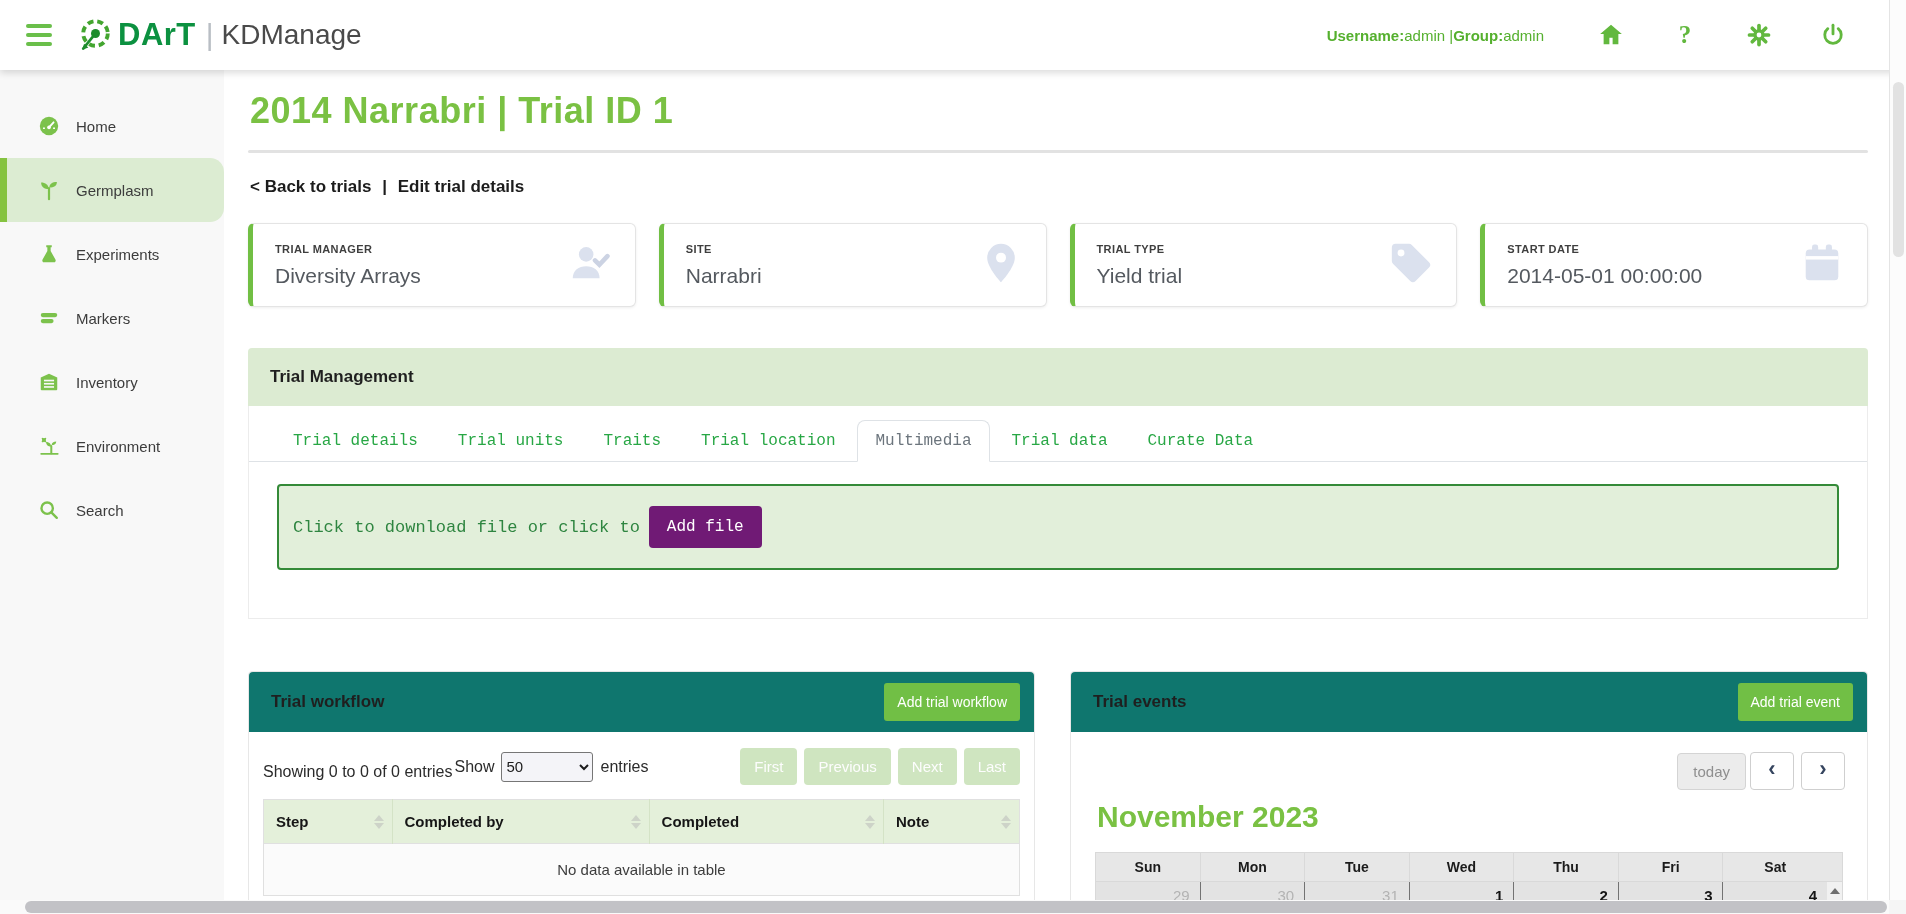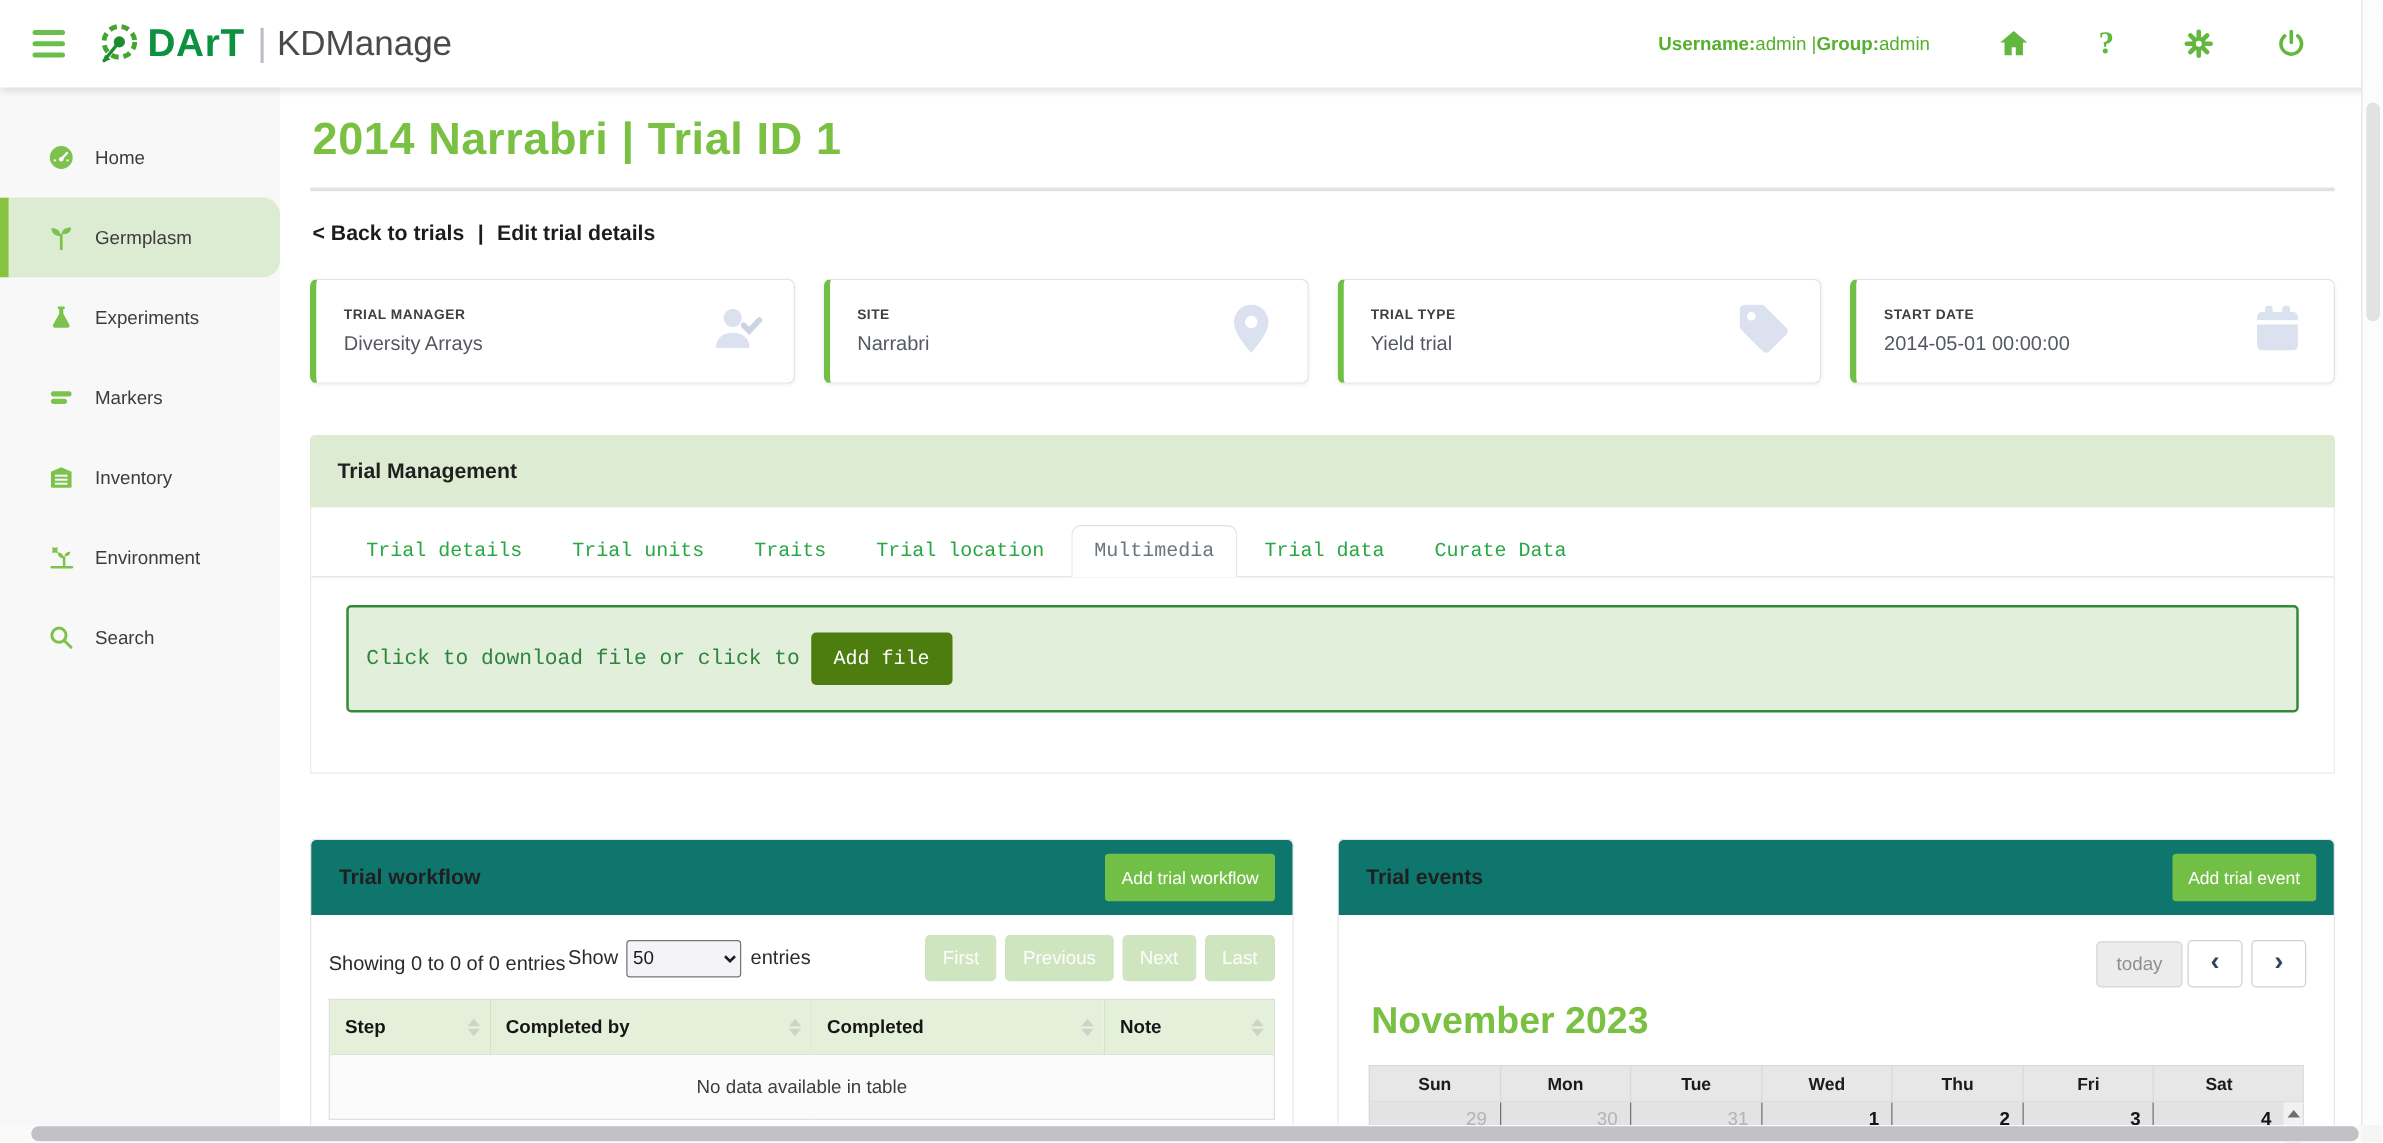--- a/index.html
+++ b/index.html
@@ -39,37 +39,37 @@
   .breadcrumb { margin:24px 0 0 2px; font-size:17px; font-weight:600; color:#1c1c1c; }
   .breadcrumb .crumb-link { cursor:pointer; }
   .breadcrumb .crumb-sep { margin:0 6px; }
 
   
   .cards-row { display:flex; gap:23px; margin-top:26px; }
   .summary-card { flex:1; background:#fff; border:1px solid #e4e4e4; border-left:5px solid #71bf44;
                   border-radius:6px; box-shadow:0 1px 3px rgba(0,0,0,.07); padding:14px 22px;
                   display:flex; justify-content:space-between; align-items:center; height:84px; }
   .card-label { font-size:11px; color:#3f3f3f; font-weight:600; letter-spacing:.4px; }
-  .card-value { font-size:16px; color:#54595f; margin-top:9px; }
+  .card-value { font-size:21px; color:#54595f; margin-top:9px; }
   .card-icon svg { width:46px; height:46px; fill:#dbe1ee; }
 
   
   .section { margin-top:41px; }
   .section-header { background:#dcebd2; border-radius:4px 4px 0 0; padding:0 22px; height:58px;
                     display:flex; align-items:center; justify-content:space-between; }
   .section-title { font-weight:bold; font-size:17px; color:#1f1f1f; }
   .tabs-wrap { border:1px solid #ececec; border-top:none;font-family:Liberation Mono, monospace; }
   .nav-tabs { display:flex; gap:4px; padding:14px 0 0 26px; border-bottom:1px solid #dee2e6; }
   .tab { padding:11px 17px; color:#28a745; font-size:16px; border:1px solid transparent;
          border-radius:8px 8px 0 0; margin-bottom:-1px; cursor:pointer; white-space:nowrap; }
   .tab.active { color:#6c757d; background:#fff; border-color:#dee2e6 #dee2e6 #fff; }
   .tab-pane { padding:22px 28px 48px; }
   .dropzone { background:#e2efda; border:2px solid #348a38; border-radius:4px; padding:20px 14px;
               display:flex; align-items:center; font-size:17px; color:#2e8540; cursor:pointer; }
-  .add-file-btn { background:#4d7c0f; color:#fff; border:none; border-radius:4px; font-size:16px;
+  .add-file-btn { background:#701a75; color:#fff; border:none; border-radius:4px; font-size:16px;
                   padding:12px 18px; margin-left:9px; cursor:pointer; font-family:inherit;text-align:right; }
 
   
   .bottom-row { display:flex; gap:35px; margin-top:52px; align-items:flex-start; }
   .panel { border:1px solid #e7e7e7; border-radius:4px; background:#fff; }
   .workflow-panel { width:787px; flex-shrink:0; }
   .events-panel { flex:1; }
   .panel-header { background:#0f766e; height:60px; display:flex; align-items:center; justify-content:space-between;
                   padding:0 14px 0 22px; border-radius:4px 4px 0 0; }
   .panel-title { font-weight:bold; font-size:17px; color:#1f1f1f; }

